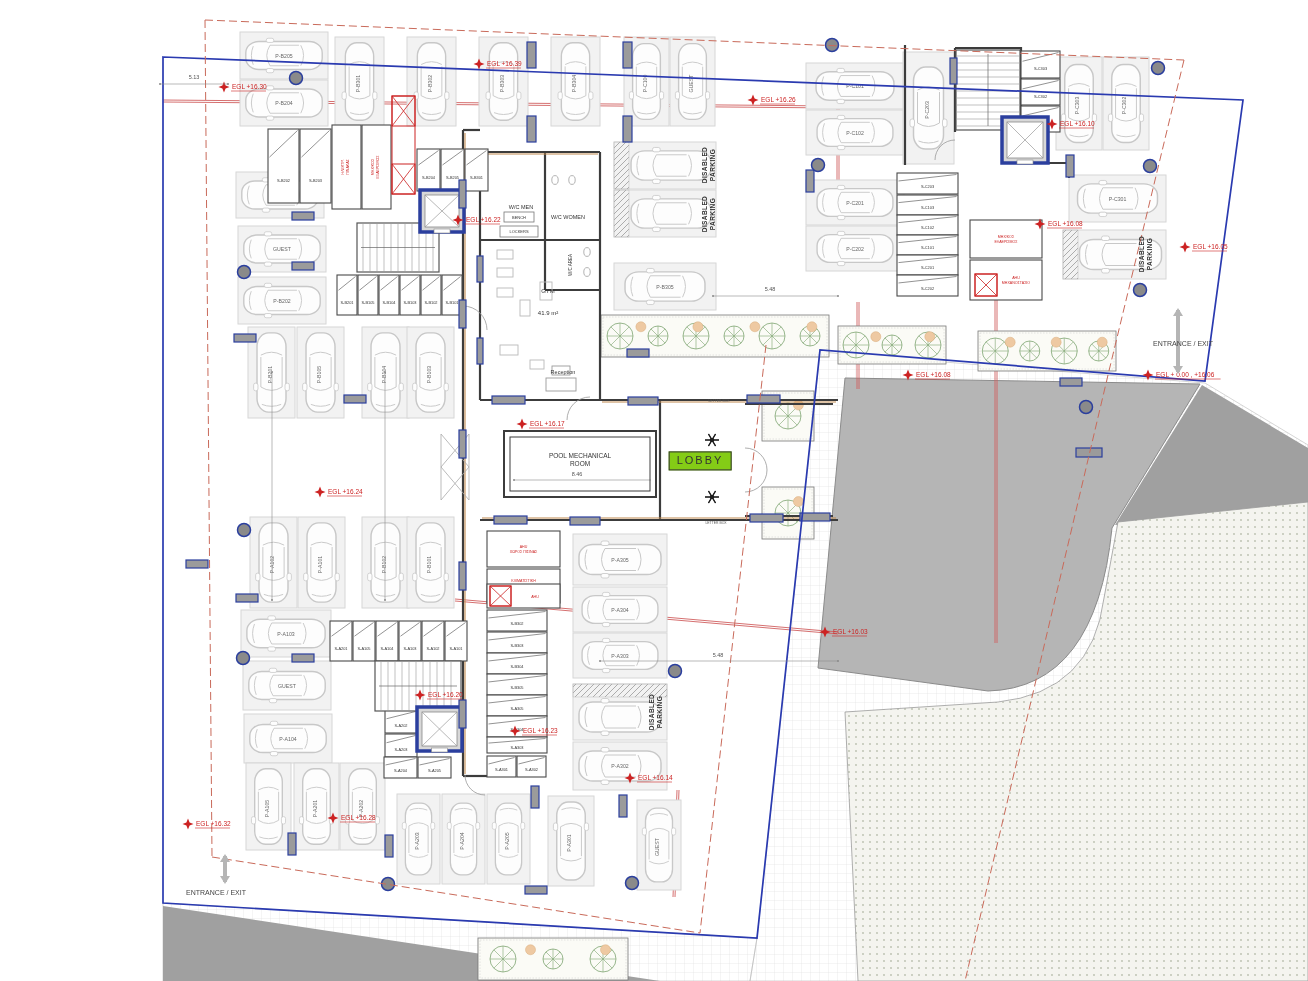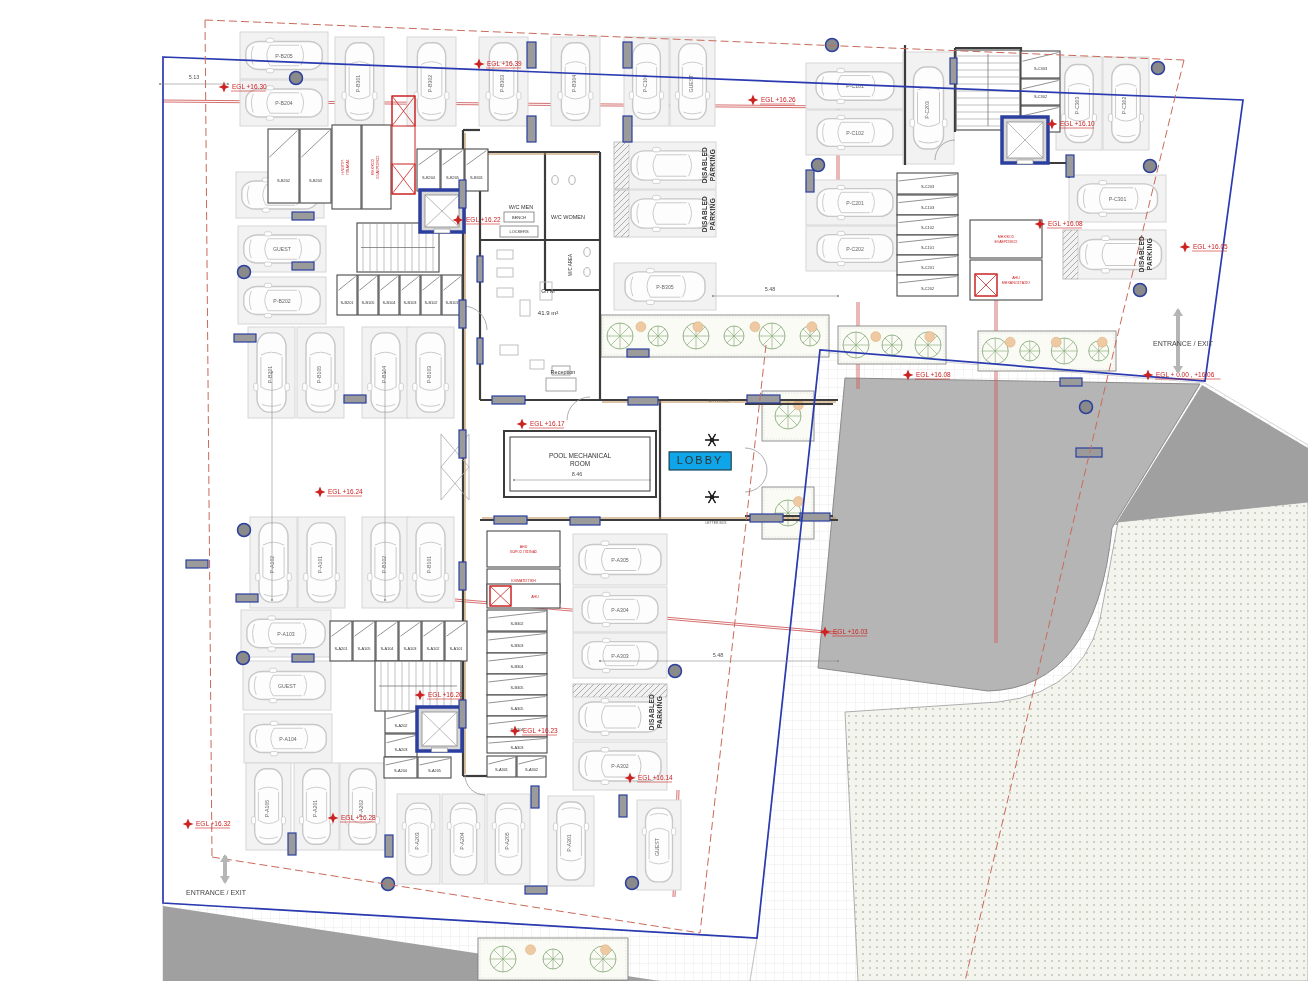--- a/index.html
+++ b/index.html
@@ -2,21 +2,21 @@
 <html><head>
 <meta charset="utf-8">
 <style>
   html,body{margin:0;padding:0;background:#fff;font-family:"Liberation Sans",sans-serif;}
   #stage{position:relative;width:1308px;height:981px;background:#fff;overflow:hidden;}
   #plan{position:absolute;left:0;top:0;}
   .lbl{position:absolute;color:#333;font-size:6px;white-space:pre;text-align:center;
        transform:translate(-50%,-50%);line-height:1.2;pointer-events:none;}
   .lbl.rot{transform:translate(-50%,-50%) rotate(-90deg);}
   .lbl.wrap{white-space:normal;}
-  .lbl.big{font-size:11px;letter-spacing:2px;border:1px solid #333;background:#0ea5e9;padding:2px 7px;text-align:center;}
+  .lbl.big{font-size:11px;letter-spacing:2px;border:1px solid #333;background:#84cc16;padding:2px 7px;text-align:center;}
   .lbl.disab{font-weight:600;font-size:6.5px;width:58px;letter-spacing:.4px;}
   .lbl.ent{font-size:7px;width:62px;color:#444;}
   .lbl.tiny{font-size:5.5px;}
   .lbl.room{font-size:6.5px;}
   .lbl.gym b{font-weight:normal;display:block;}
 </style>
 </head>
 <body>
 
 <div id="stage">

